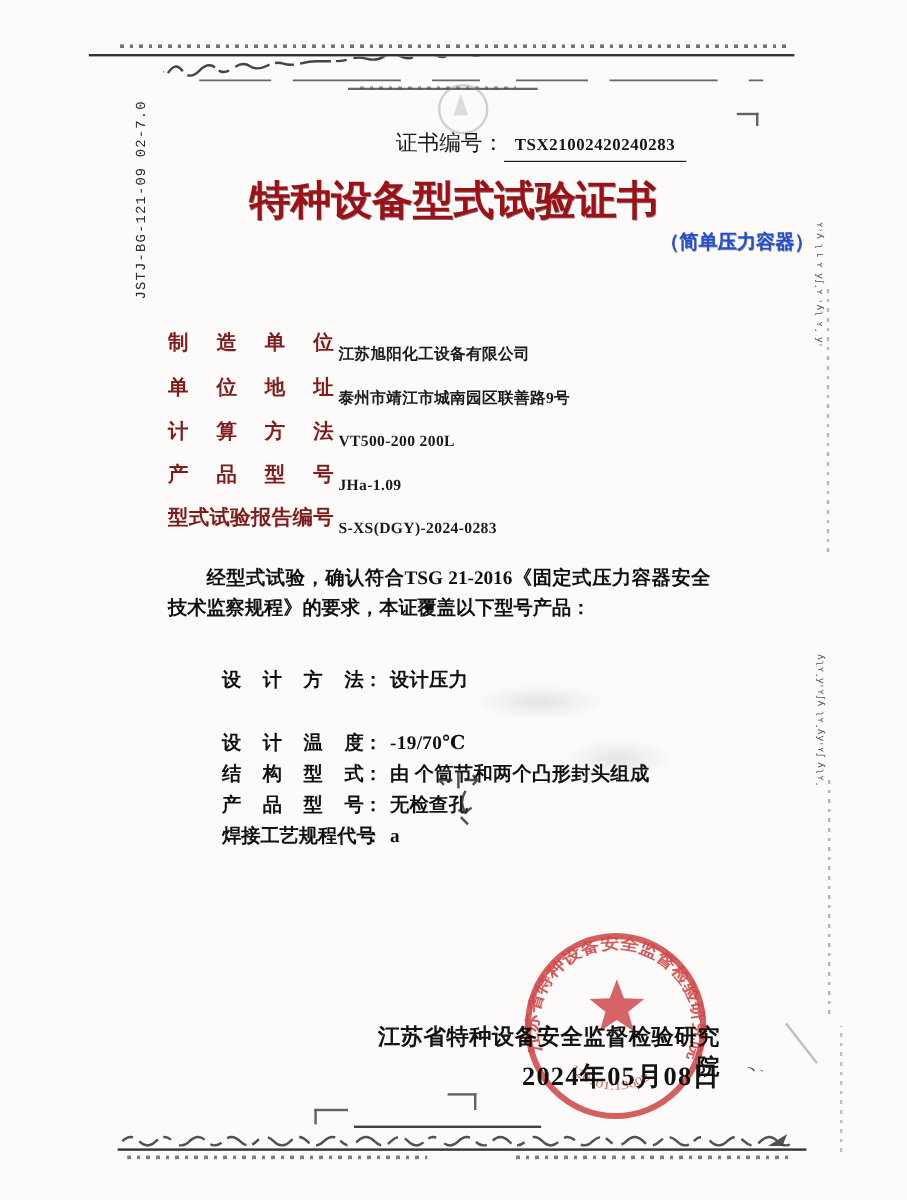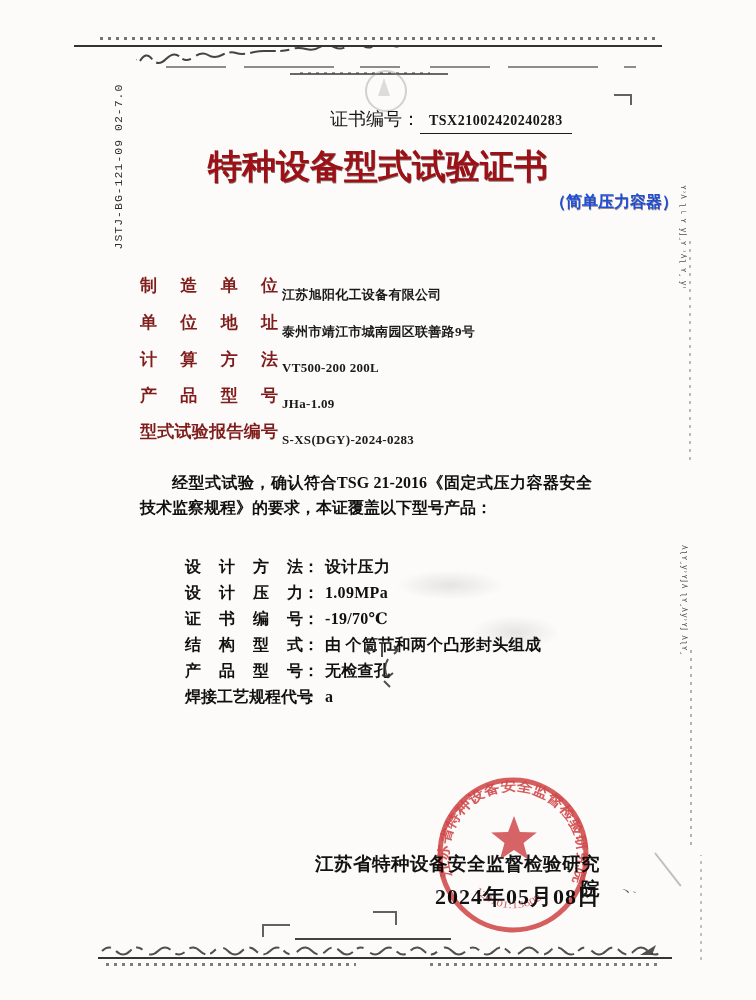--- a/index.html
+++ b/index.html
@@ -115,25 +115,22 @@
   <div class="abs frow" style="top:420px;">
     <span class="flabel">型式试验报告编号</span>
     <span class="fvalue">S-XS(DGY)-2024-0283</span>
   </div>
 
   <div class="abs" id="statement">经型式试验，确认符合TSG 21-2016《固定式压力容器安全技术监察规程》的要求，本证覆盖以下型号产品：</div>
 
   <div class="abs drow" style="top:557px;">
     <span class="dlabel">设计方法</span><span class="dcolon">：</span><span class="dvalue">设计压力</span>
   </div>
-  <div class="abs drow" style="top:583px;">
-    <span class="dlabel">设计压力</span><span class="dcolon">：</span><span class="dvalue">1.09MPa</span>
-  </div>
   <div class="abs drow" style="top:609px;">
-    <span class="dlabel">证书编号</span><span class="dcolon">：</span><span class="dvalue">-19/70℃</span>
+    <span class="dlabel">设计温度</span><span class="dcolon">：</span><span class="dvalue">-19/70℃</span>
   </div>
   <div class="abs drow" style="top:635px;">
     <span class="dlabel">结构型式</span><span class="dcolon">：</span><span class="dvalue">由 个筒节和两个凸形封头组成</span>
   </div>
   <div class="abs drow" style="top:661px;">
     <span class="dlabel">产品型号</span><span class="dcolon">：</span><span class="dvalue">无检查孔</span>
   </div>
   <div class="abs drow" style="top:687px;">
     <span class="dlabel">焊接工艺规程代号</span><span class="dcolon">：</span><span class="dvalue">a</span>
   </div>

